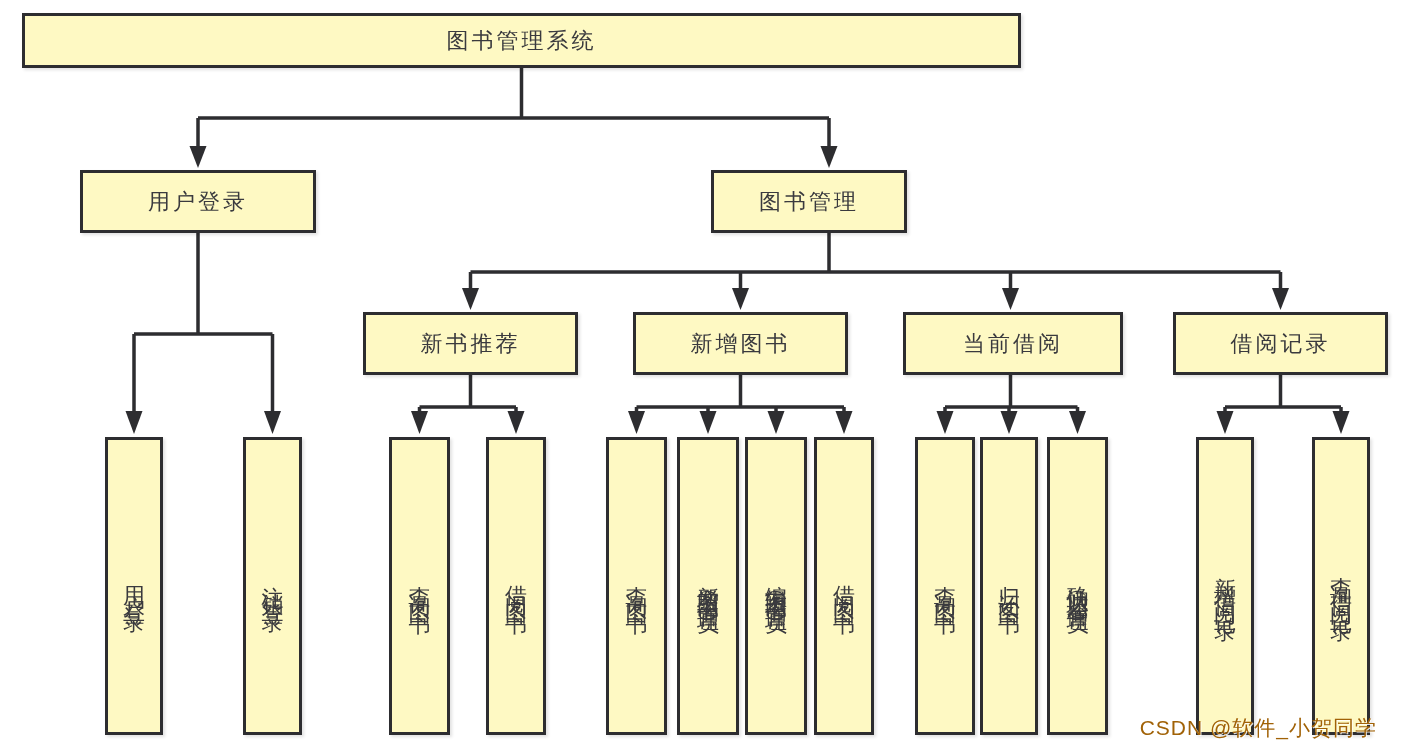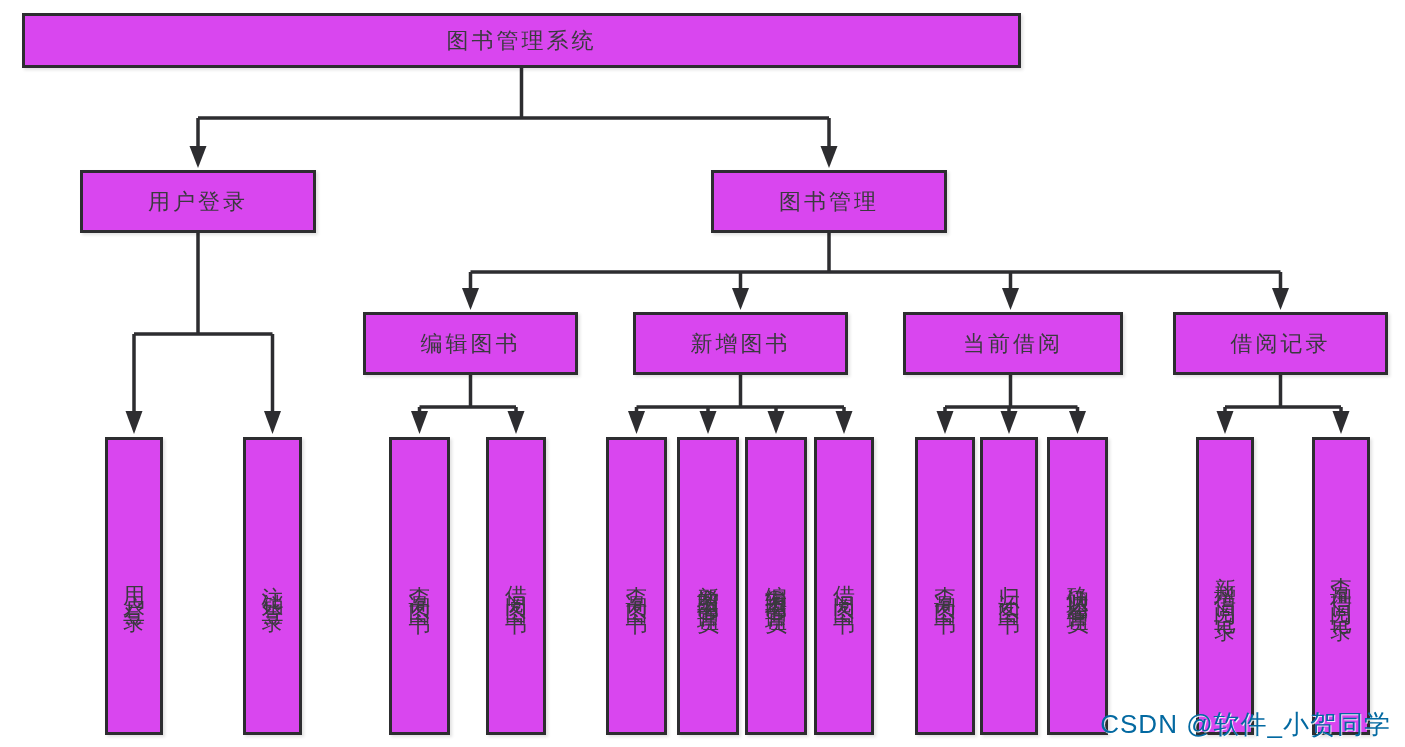--- a/index.html
+++ b/index.html
@@ -18,21 +18,21 @@
   svg.connectors {
     position: absolute;
     left: 0; top: 0;
     width: 1405px;
     height: 747px;
     pointer-events: none;
   }
   .box {
     position: absolute;
     box-sizing: border-box;
-    background: #d946ef;
+    background: #fef9c3;
     border: 3px solid #2d2d30;
     display: flex;
     align-items: center;
     justify-content: center;
     color: #3a3a3e;
     font-size: 22px;
     box-shadow: 2px 2px 3px rgba(0,0,0,0.12);
     z-index: 1;
   }
   .hbox span {
@@ -47,24 +47,24 @@
     writing-mode: vertical-rl;
     text-orientation: mixed;
     letter-spacing: 9px;
     line-height: 1;
   }
   .leaf.long span {
     letter-spacing: 4px;
   }
   .watermark {
     position: absolute;
-    right: 14px;
+    right: 28px;
     bottom: 5px;
-    font-size: 26px;
-    color: #0369a1;
+    font-size: 21px;
+    color: #a16207;
     text-shadow: 1px 1px 0 rgba(255,255,255,0.85);
     letter-spacing: 1px;
     z-index: 2;
     white-space: nowrap;
   }
 </style>
 </head>
 <body>
 
 <div class="canvas">
@@ -102,26 +102,26 @@
     </g>
   </svg>
 
   <div class="box hbox" style="left:22px; top:13px; width:999px; height:55px;">
     <span>图书管理系统</span>
   </div>
 
   <div class="box hbox" style="left:80px; top:170px; width:236px; height:63px;">
     <span>用户登录</span>
   </div>
-  <div class="box hbox" style="left:711px; top:170px; width:236px; height:63px;">
+  <div class="box hbox" style="left:711px; top:170px; width:196px; height:63px;">
     <span>图书管理</span>
   </div>
 
   <div class="box hbox" style="left:363px; top:312px; width:215px; height:63px;">
-    <span>编辑图书</span>
+    <span>新书推荐</span>
   </div>
   <div class="box hbox" style="left:633px; top:312px; width:215px; height:63px;">
     <span>新增图书</span>
   </div>
   <div class="box hbox" style="left:903px; top:312px; width:220px; height:63px;">
     <span>当前借阅</span>
   </div>
   <div class="box hbox" style="left:1173px; top:312px; width:215px; height:63px;">
     <span>借阅记录</span>
   </div>

